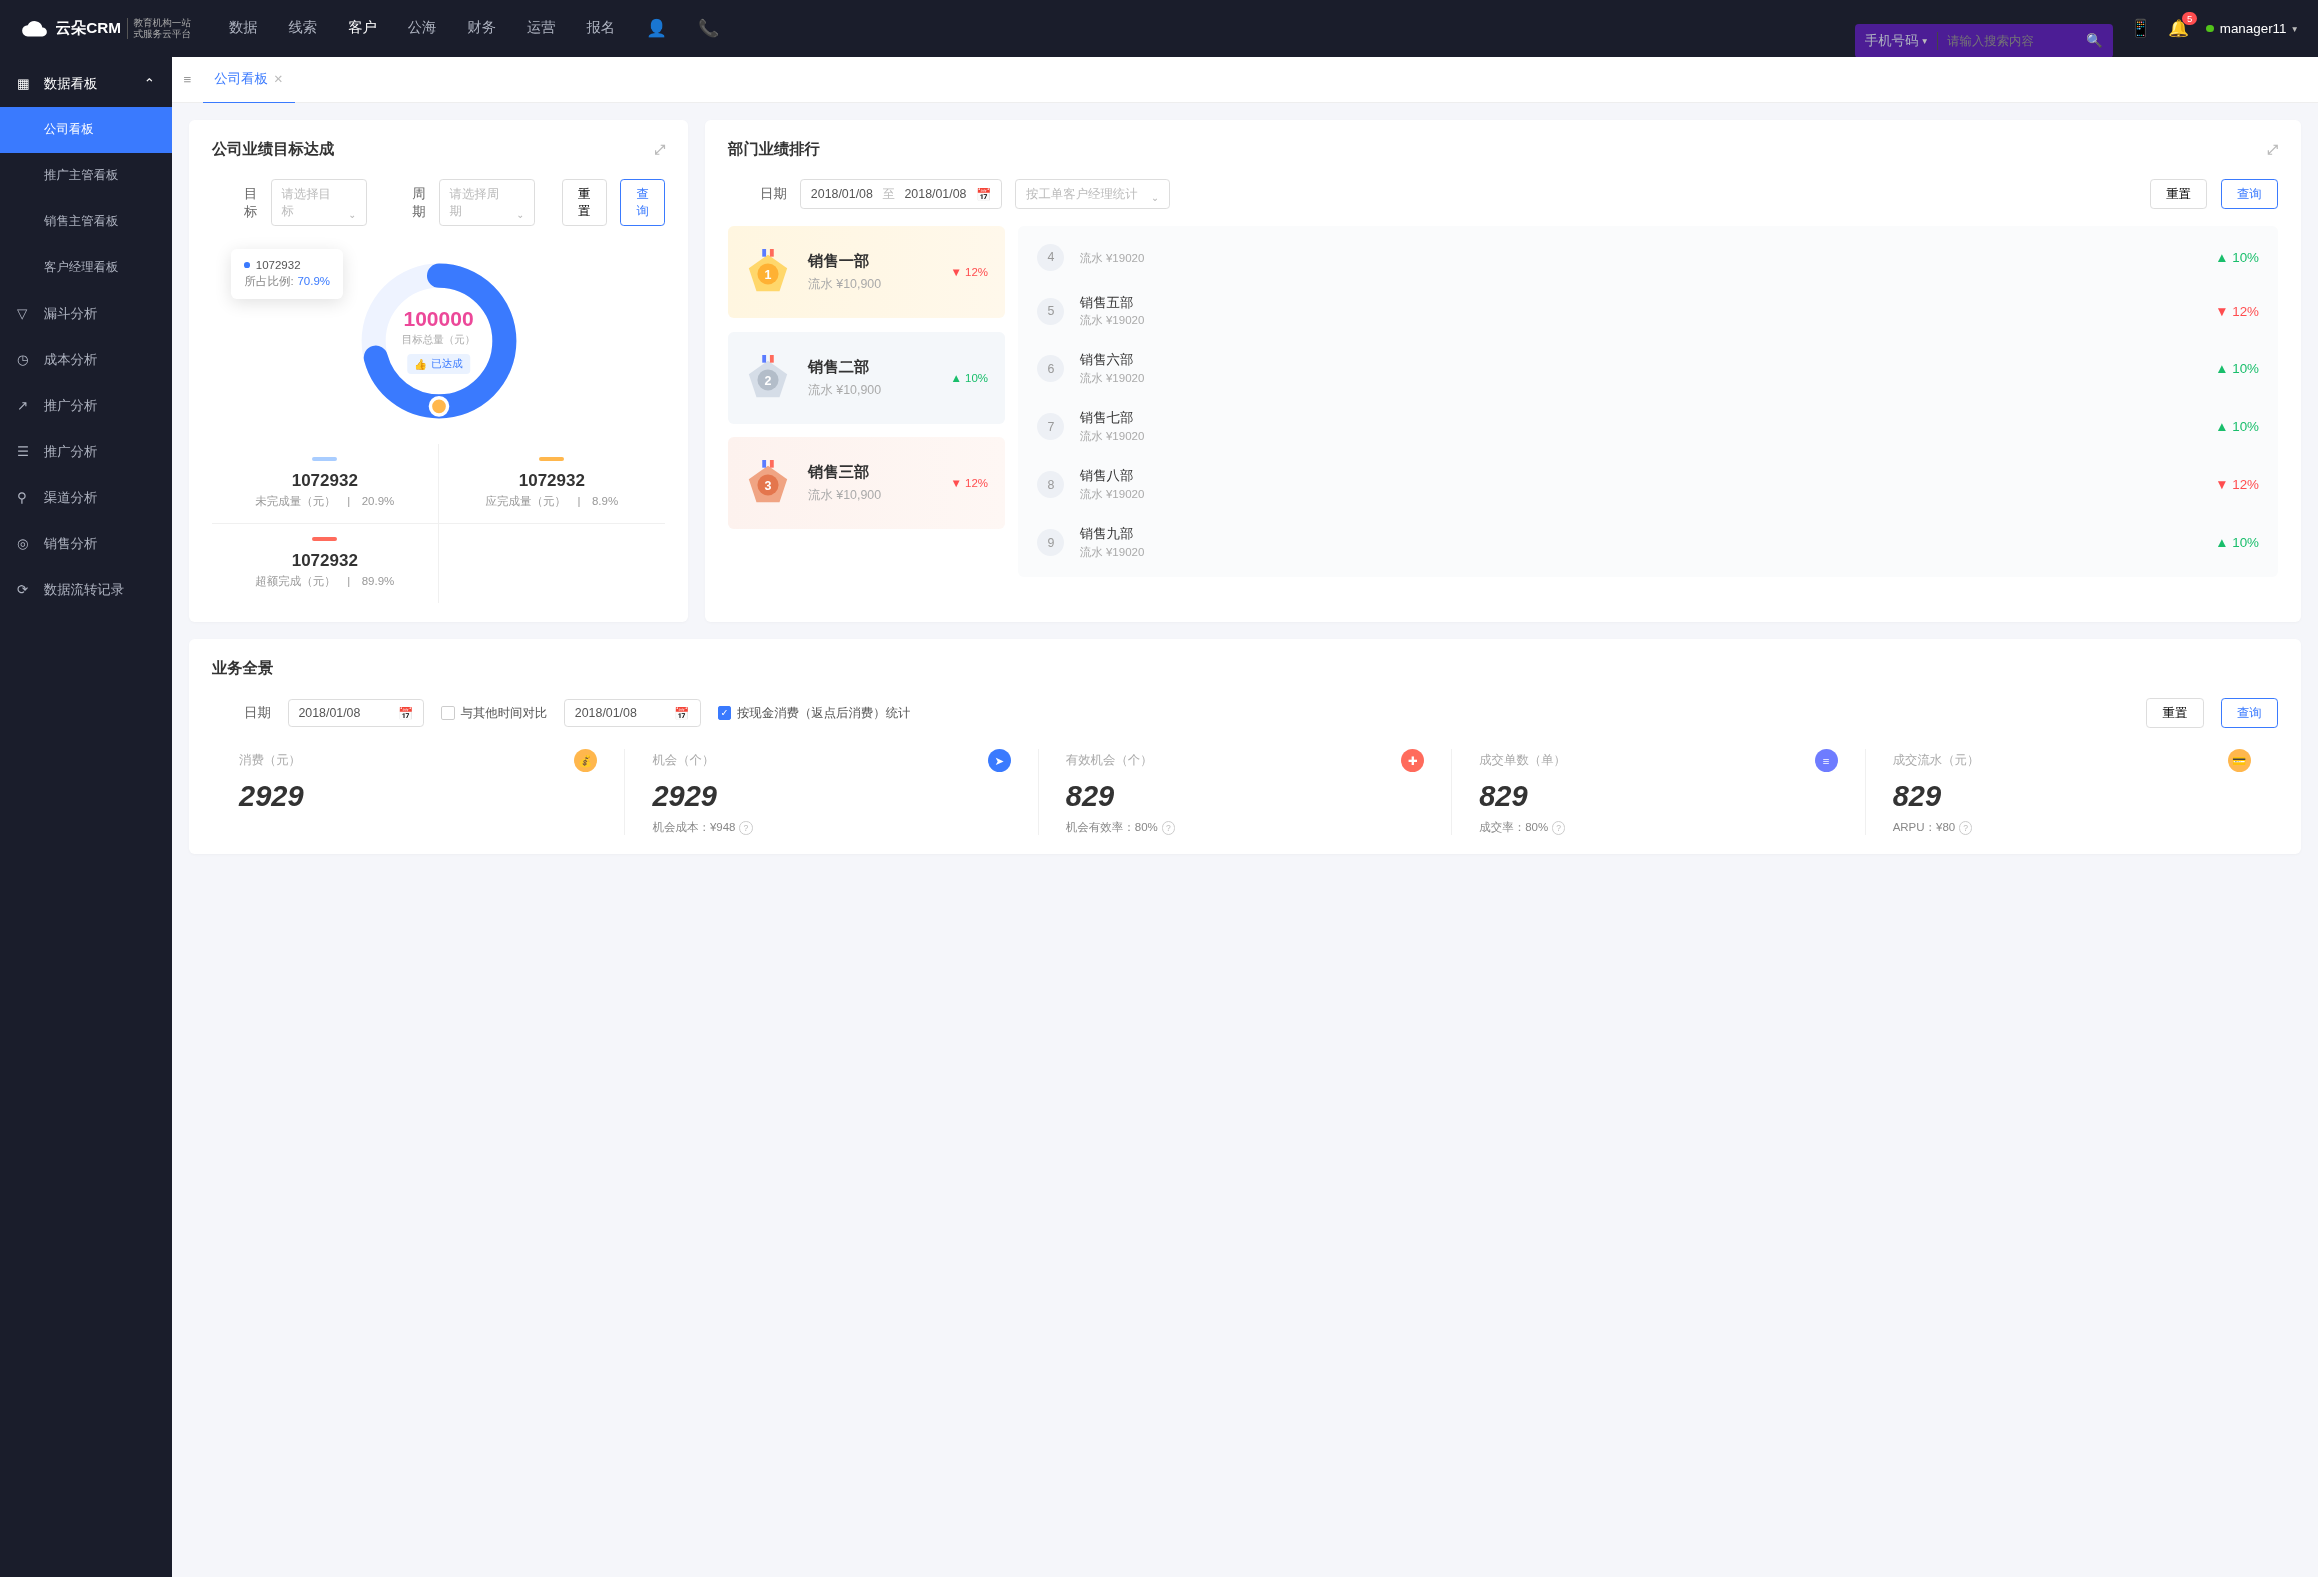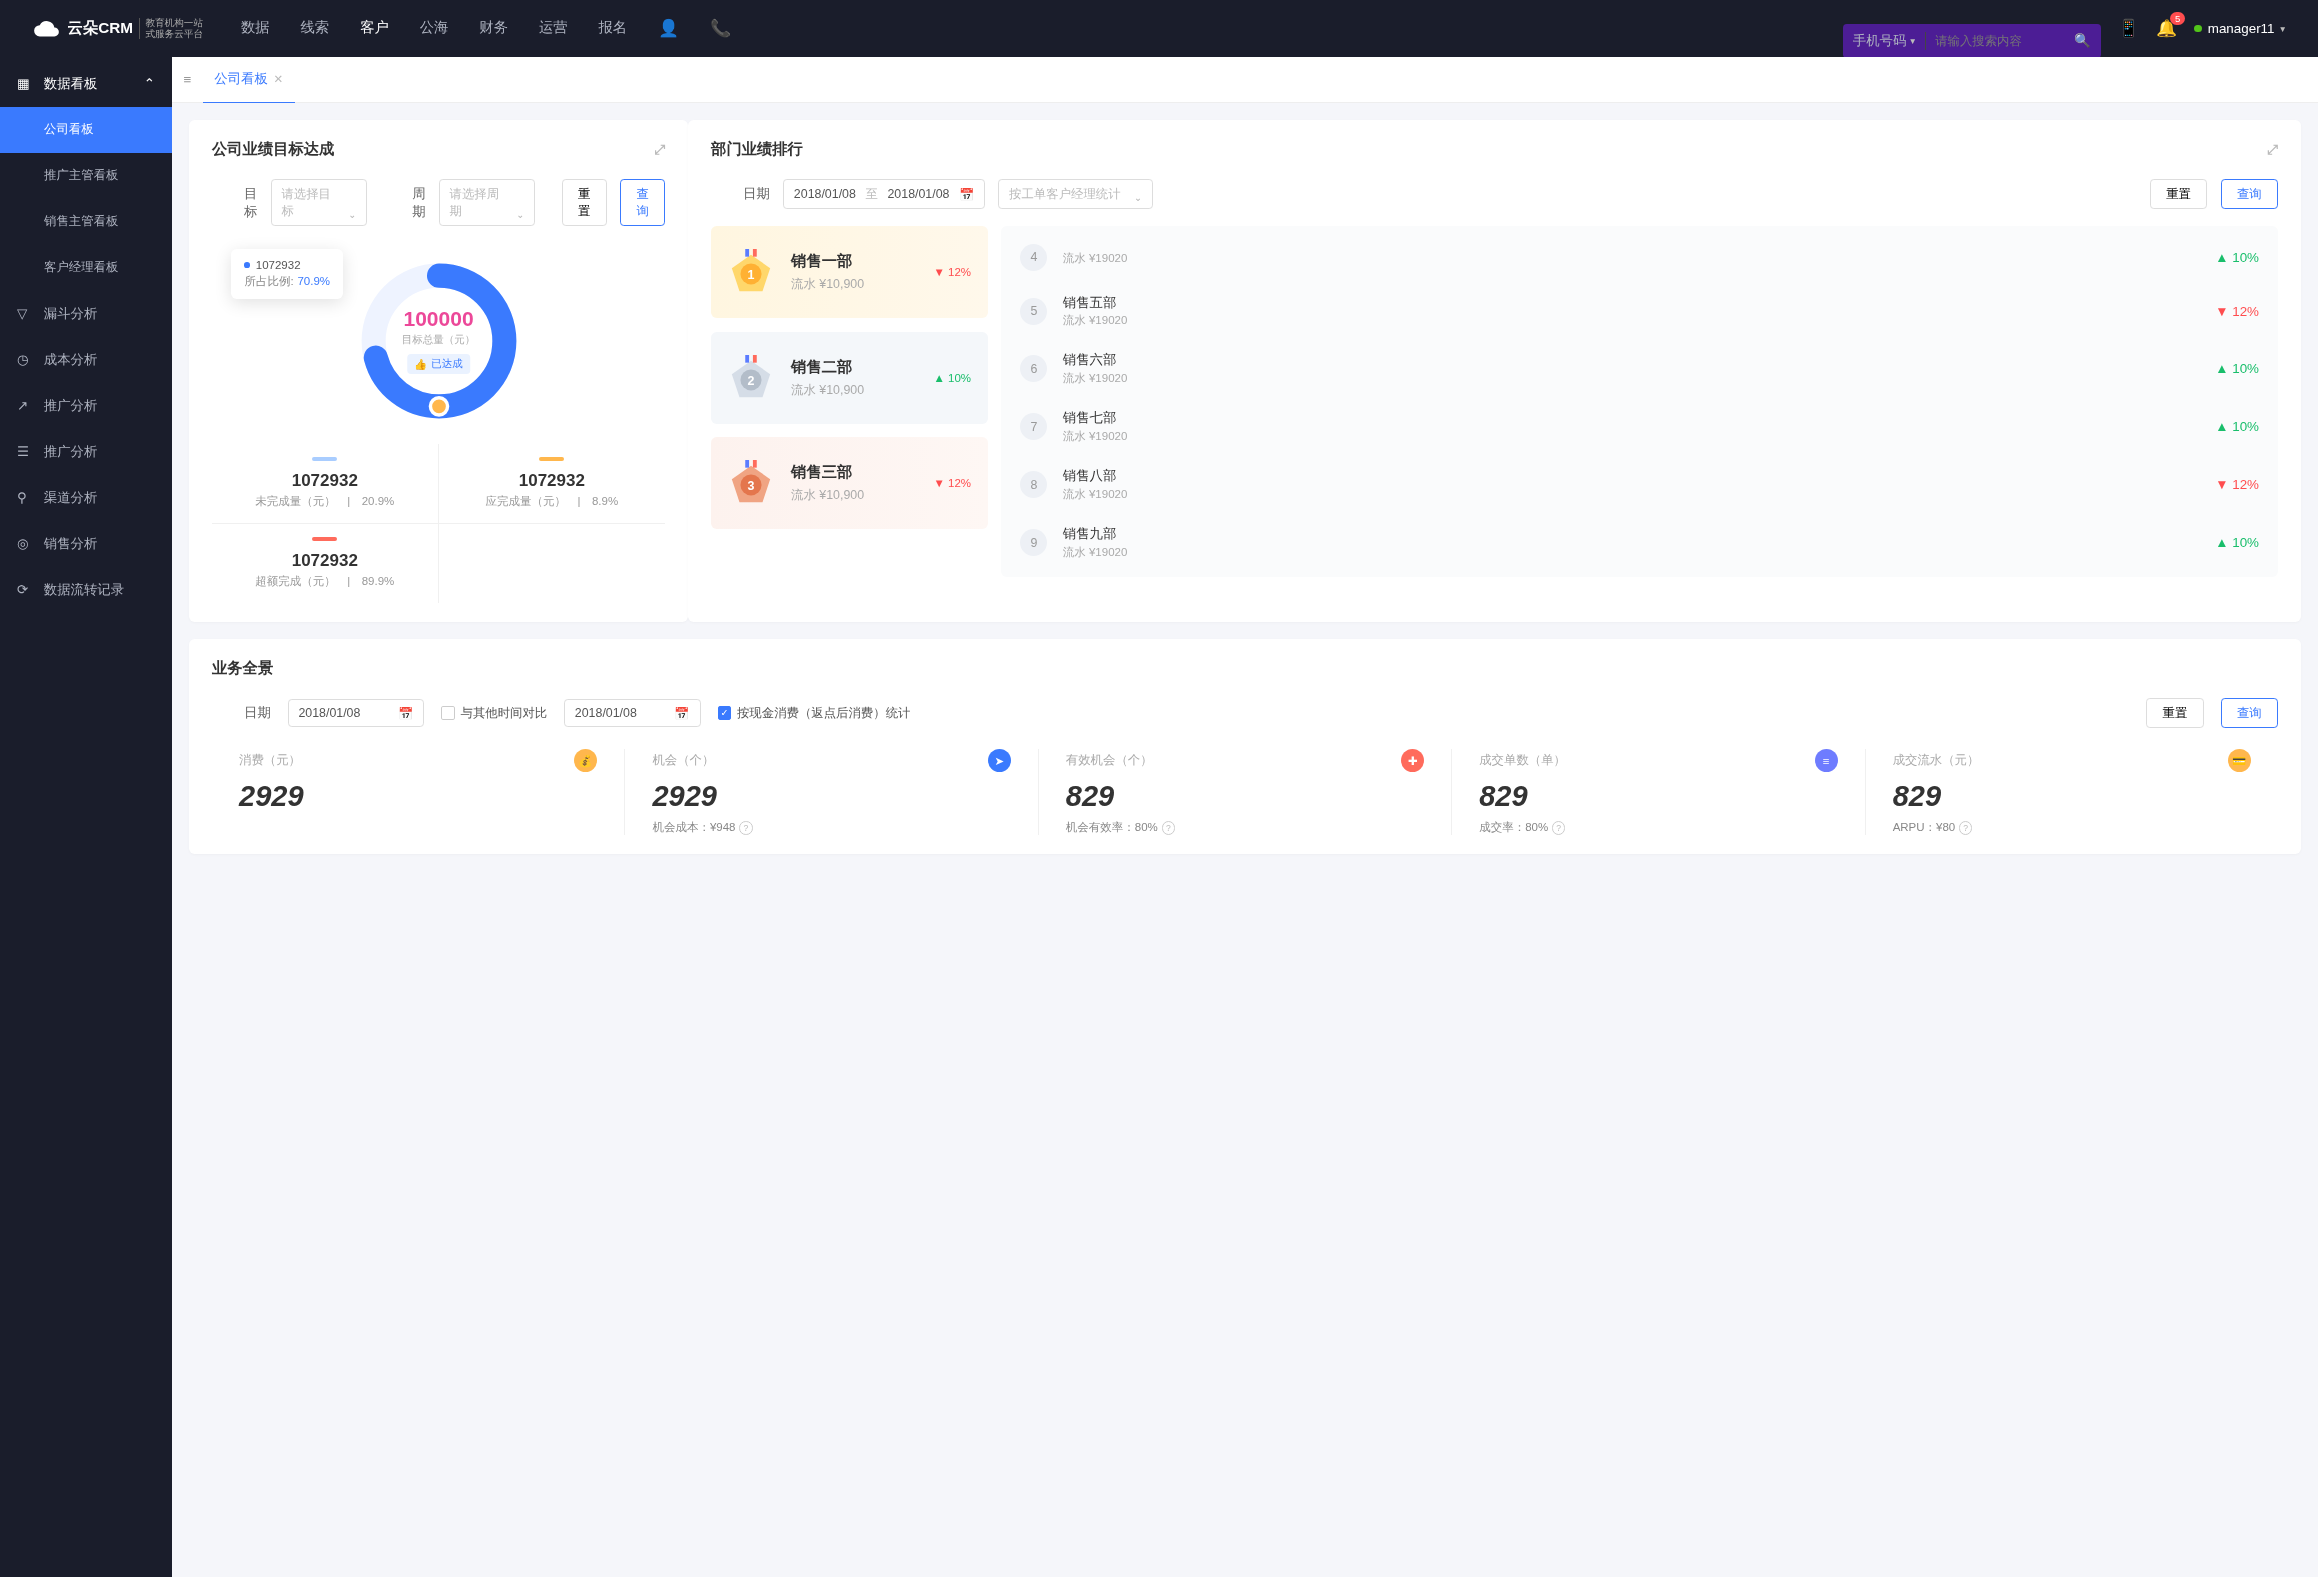--- a/index.html
+++ b/index.html
@@ -1,19 +1,19 @@
 <!DOCTYPE html>
 <html><head>
 <meta charset="utf-8">
 <style>
 * { margin: 0; padding: 0; box-sizing: border-box; font-family: -apple-system, "PingFang SC", "Microsoft YaHei", sans-serif; }
 body { background: #f5f6fa; color: #333; font-size: 13.4px; }
 
 
-.topbar { height: 57px; background: #1a1d2b; display: flex; align-items: center; padding: 0 33px; color: #aeb3c0; }
+.topbar { height: 57px; background: #1a1d2b; display: flex; align-items: center; padding: 0 21px; color: #aeb3c0; }
 .logo { display: flex; align-items: center; color: #fff; font-size: 12.4px; margin-right: 38px; }
 .logo svg { margin-right: 7.6px; }
 .logo .brand { font-weight: 600; font-size: 15.3px; }
 .logo .sub { font-size: 9.6px; line-height: 1.1; margin-left: 5.7px; border-left: 1px solid #555; padding-left: 5.7px; color: #aaa; }
 .topnav { display: flex; gap: 31px; }
 .topnav .item { cursor: pointer; font-size: 14.3px; color: #aeb3c0; }
 .topnav .item.active { color: #fff; }
 .topnav .icon-only { font-size: 17px; }
 .top-right { margin-left: auto; display: flex; align-items: center; gap: 17px; }
 .search-wrap { display: flex; align-items: center; background: #4c1d95; border-radius: 3.8px; height: 34px; padding: 0 9.6px; margin-top: 24px; }
@@ -36,21 +36,21 @@
 
 
 .main { flex: 1; display: flex; flex-direction: column; min-width: 0; }
 .tabbar { height: 46px; background: #fff; border-bottom: 1px solid #eee; display: flex; align-items: center; padding-left: 11.5px; gap: 11.5px; }
 .tabbar .collapse { color: #999; cursor: pointer; }
 .tab { display: flex; align-items: center; height: 46px; padding: 0 11.5px; font-size: 13.4px; color: #666; border-bottom: 1.9px solid transparent; cursor: pointer; gap: 5.7px; }
 .tab.active { color: #3a7afe; border-bottom-color: #3a7afe; }
 .tab .close { color: #bbb; font-size: 11.5px; }
 
 .content { padding: 17px; display: flex; flex-direction: column; gap: 17px; }
-.row1 { display: flex; }
+.row1 { display: flex; gap: 17px; }
 
 .card { background: #fff; border-radius: 5.7px; padding: 19px 23px; box-shadow: 0 1px 2.9px rgba(0,0,0,0.03); position: relative; }
 .card-title { font-size: 15.3px; font-weight: 600; margin-bottom: 19px; display: flex; align-items: center; justify-content: space-between; }
 .card-title .exp { color: #bbb; font-size: 13.4px; cursor: pointer; }
 
 .card.goal { flex: 0 0 497px; }
 .filters { display: flex; align-items: center; gap: 13.4px; font-size: 12.4px; color: #666; margin-bottom: 17px; }
 .lbl { color: #666; font-size: 13.4px; margin-left: 32px; }
 .select { border: 1px solid #ddd; border-radius: 3.8px; padding: 5.7px 9.6px; color: #bbb; display: flex; align-items: flex-end; gap: 13.4px; cursor: pointer; font-size: 12.4px; min-width: 96px; justify-content: space-between; }
 .chev { font-size: 9.6px; color: #bbb; }

